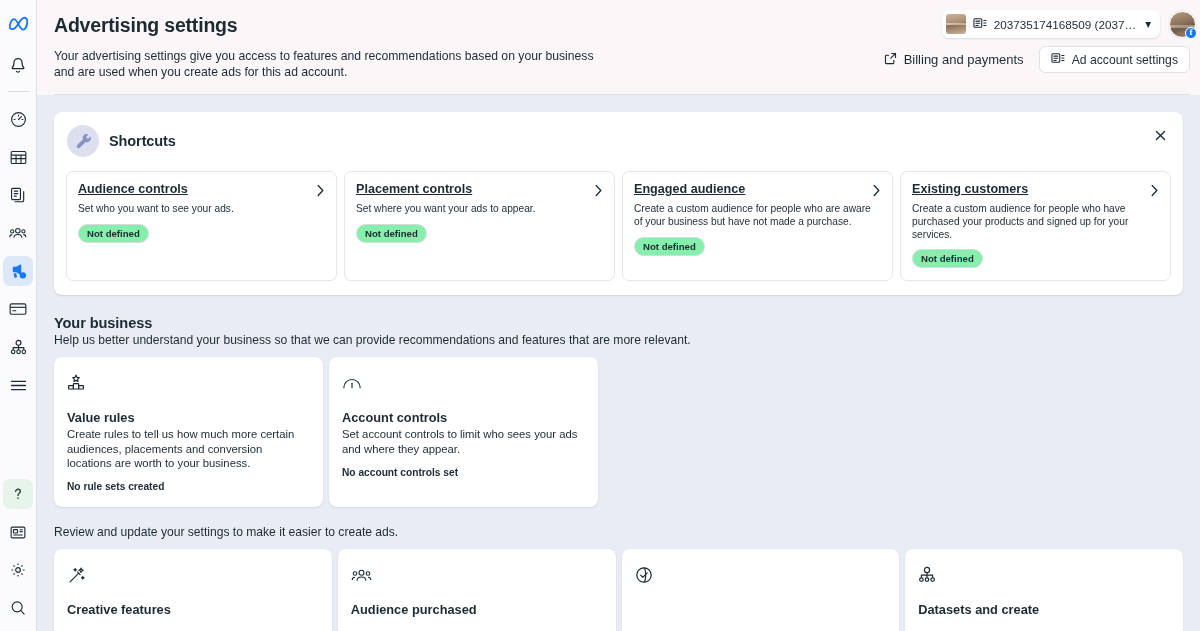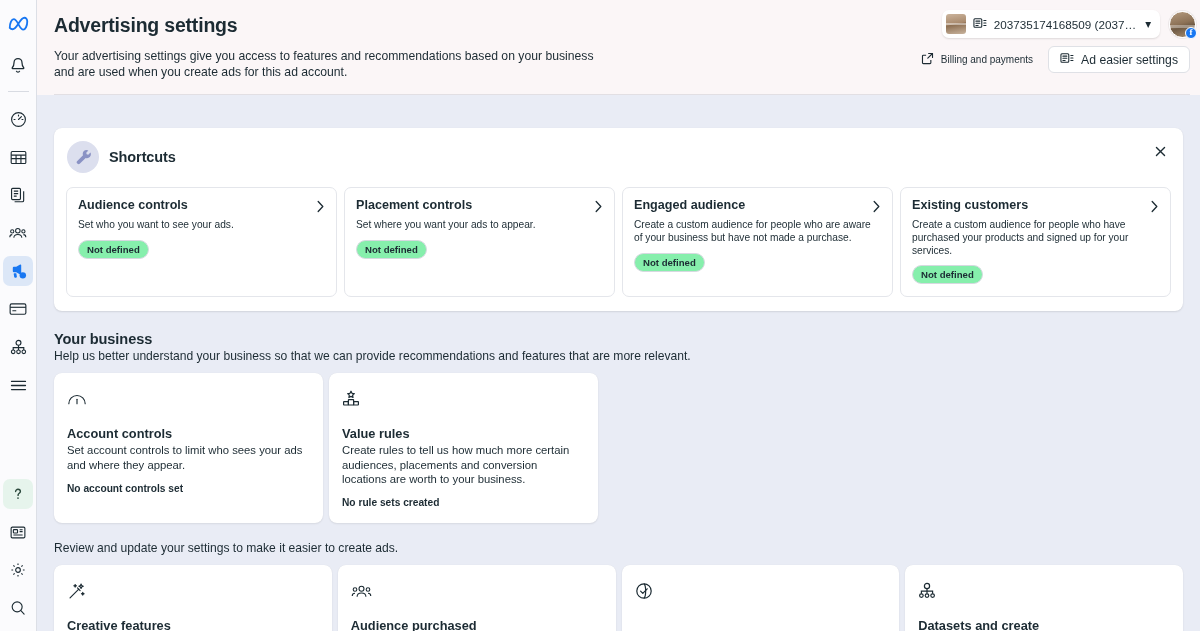--- a/index.html
+++ b/index.html
@@ -118,37 +118,37 @@
     line-height: 1;
   }
 
   .action-bar {
     position: absolute;
     top: 46px; right: 10px;
     display: flex; align-items: center; gap: 12px;
     z-index: 6;
   }
   .link-btn {
-    display: flex; align-items: center; gap: 7px;
-    font-size: 10px; color: #1c2b33; cursor: pointer;
+    display: flex; gap: 7px;
+    font-size: 13px; color: #1c2b33; cursor: pointer;
     padding: 5px 3px;
   }
   .ghost-btn {
     display: flex; align-items: center; gap: 7px;
     font-size: 12.2px; color: #1c2b33; cursor: pointer;
     background: #fff;
     border: 1px solid #dfe1e6;
     border-radius: 6px;
     height: 27px;
     padding: 0 11px;
   }
 
   
   .content {
-    padding: 16px 0 0 0;
+    padding: 0 0 0 0;
     height: 534px;
   }
   .content-inner { padding: 17px 17px 20px 17px; }
 
   
   .shortcuts {
     background: #fff;
     border-radius: 8px;
     box-shadow: 0 1px 2px rgba(0,0,0,0.1), 0 0 1px rgba(0,0,0,0.06);
     padding: 11px 12px 14px 12px;
@@ -178,21 +178,21 @@
   .sc-card {
     border: 1px solid #e4e6eb;
     border-radius: 7px;
     padding: 10px 11px 12px 11px;
     min-height: 86px;
     cursor: pointer;
     background: #fff;
     position: relative;
   }
   .sc-card-top {
-    display: flex; align-items: flex-start; justify-content: space-between; gap: 6px;
+    display: flex; align-items: flex-start; justify-content: space-between; gap: 6px; text-decoration: underline;
   }
   .sc-card-title { font-size: 12.6px; font-weight: bold; color: #1c2b33; line-height: 15px; }
   .sc-chev { color: #1c2b33; flex: 0 0 auto; margin-top: 1px; }
   .sc-card-desc {
     font-size: 10.2px; line-height: 12.8px; color: #1c2b33; margin-top: 2px;
   }
   .chip {
     display: inline-block;
     margin-top: 8px;
     font-size: 9.6px;
@@ -377,21 +377,21 @@
         <span>Billing and payments</span>
       </div>
       <div class="ghost-btn">
         <span>
           <svg width="14" height="12" viewBox="0 0 15 12" fill="none" stroke="#1c2b33" stroke-width="1.15">
             <rect x="1" y="1.4" width="8.4" height="9.2" rx="1.1"></rect>
             <path d="M3.1 4h4.2M3.1 6.3h4.2M3.1 8.6h2.4" stroke-linecap="round"></path>
             <path d="M11.6 3.4h2.3M11.6 6h2.3M11.6 8.6h2.3" stroke-linecap="round"></path>
           </svg>
         </span>
-        <span>Ad easier settings</span>
+        <span>Ad account settings</span>
       </div>
     </div>
 
     <div class="page-head">
       <div class="page-title">Advertising settings</div>
       <div class="page-sub">Your advertising settings give you access to features and recommendations based on your business and are used when you create ads for this ad account.</div>
       <div class="head-divider"></div>
     </div>
 
     <div class="content">
@@ -469,45 +469,45 @@
           </div>
         </div>
 
         <div class="section">
           <div class="section-title">Your business</div>
           <div class="section-sub">Help us better understand your business so that we can provide recommendations and features that are more relevant.</div>
           <div class="tile-grid two">
 
             <div class="tile tall">
               <div class="tile-icon">
-                <svg width="20" height="16" viewBox="0 0 22 16" fill="none" stroke="#1c2b33" stroke-width="1.25">
-                  <path d="M2 13.2a9 9 0 0 1 18 0" stroke-linecap="round"></path>
-                  <path d="M11 13.2V8.4" stroke-linecap="round"></path>
-                </svg>
-              </div>
-              <div class="tile-title">Account controls</div>
-              <div class="tile-desc">Set account controls to limit who sees your ads and where they appear.</div>
-              <div class="tile-meta">
-                <div>No account controls set</div>
-              </div>
-            </div>
-
-            <div class="tile tall">
-              <div class="tile-icon">
                 <svg width="18" height="18" viewBox="0 0 18 18" fill="none" stroke="#1c2b33" stroke-width="1.2">
                   <path d="M9 1.2l1 2.1 2.3.3-1.7 1.6.4 2.3L9 6.4 6.9 7.5l.4-2.3L5.7 3.6 8 3.3z" stroke-linejoin="round"></path>
                   <rect x="6.4" y="9.6" width="5.2" height="5.4" rx=".4"></rect>
                   <rect x="1.6" y="11.6" width="4.8" height="3.4" rx=".4"></rect>
                   <rect x="11.6" y="11.6" width="4.8" height="3.4" rx=".4"></rect>
                 </svg>
               </div>
               <div class="tile-title">Value rules</div>
               <div class="tile-desc">Create rules to tell us how much more certain audiences, placements and conversion locations are worth to your business.</div>
               <div class="tile-meta">
                 <div>No rule sets created</div>
+              </div>
+            </div>
+
+            <div class="tile tall">
+              <div class="tile-icon">
+                <svg width="20" height="16" viewBox="0 0 22 16" fill="none" stroke="#1c2b33" stroke-width="1.25">
+                  <path d="M2 13.2a9 9 0 0 1 18 0" stroke-linecap="round"></path>
+                  <path d="M11 13.2V8.4" stroke-linecap="round"></path>
+                </svg>
+              </div>
+              <div class="tile-title">Account controls</div>
+              <div class="tile-desc">Set account controls to limit who sees your ads and where they appear.</div>
+              <div class="tile-meta">
+                <div>No account controls set</div>
               </div>
             </div>
 
           </div>
         </div>
 
         <div class="section">
           <div class="section-sub">Review and update your settings to make it easier to create ads.</div>
           <div class="tile-grid four">
 

